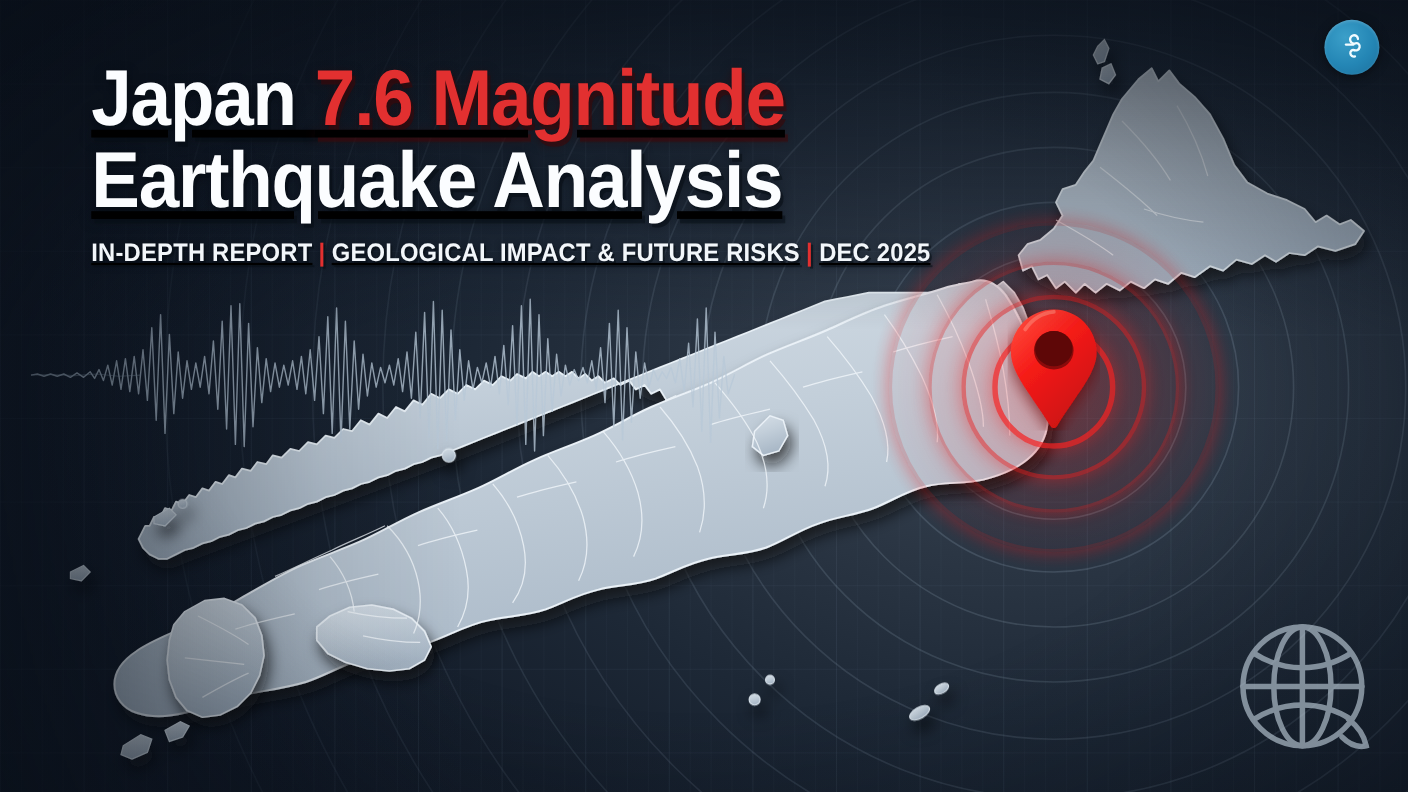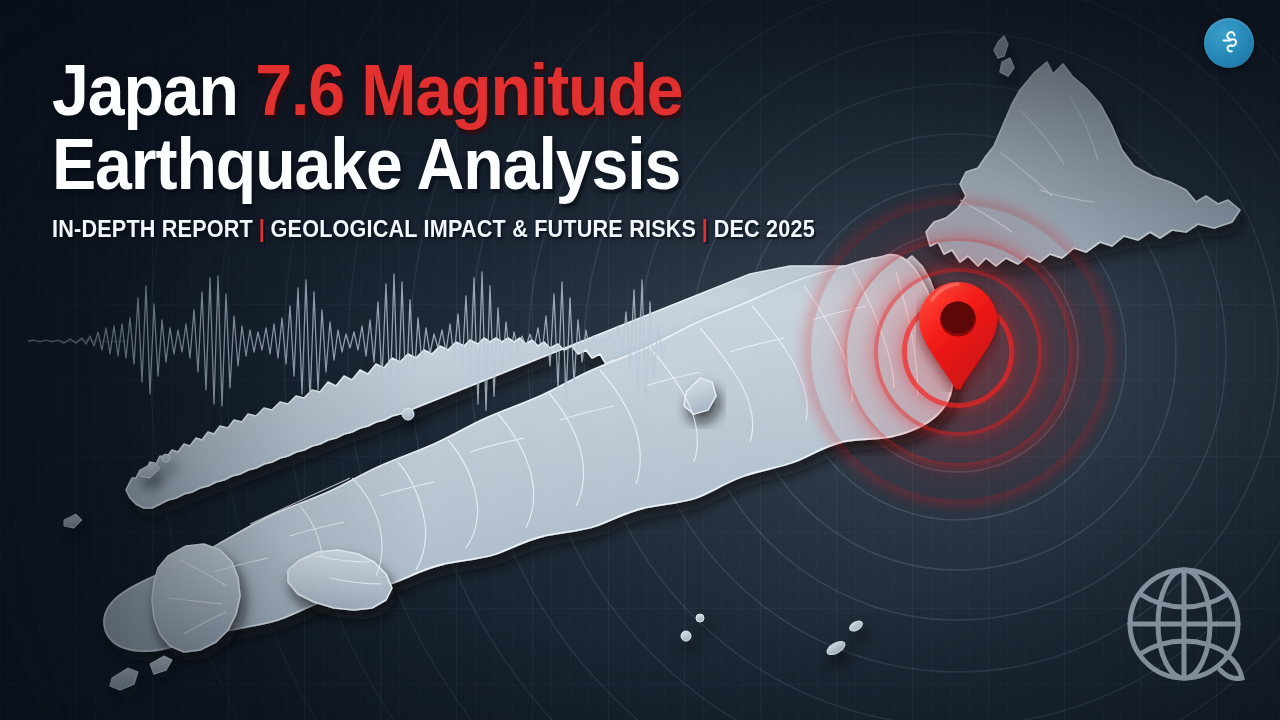--- a/index.html
+++ b/index.html
@@ -57,22 +57,23 @@
   .rr4{width:300px;height:300px;border-width:3px;border-color:rgba(215,30,30,.17);}
   .glow{
     position:absolute;left:50%;top:50%;width:330px;height:330px;
     transform:translate(-50%,-50%);border-radius:50%;
     background:radial-gradient(circle, rgba(235,30,30,.30) 0%, rgba(220,28,28,.13) 40%, rgba(200,25,25,0) 72%);
   }
   .pin{position:absolute;left:50%;top:50%;transform:translate(-50%,-62%);}
 
   
   .headline{
-    position:absolute;left:52px;top:56px;width:900px;
+    position:absolute;left:83px;top:56px;width:900px;
     z-index:6;
+    text-decoration:underline;
   }
   .line{
     font-weight:700;
     font-size:72px;
     line-height:.97;
     letter-spacing:-1.2px;
     white-space:nowrap;
     font-family:"Liberation Sans", sans-serif;
     transform:scaleX(.92);
     transform-origin:left center;

